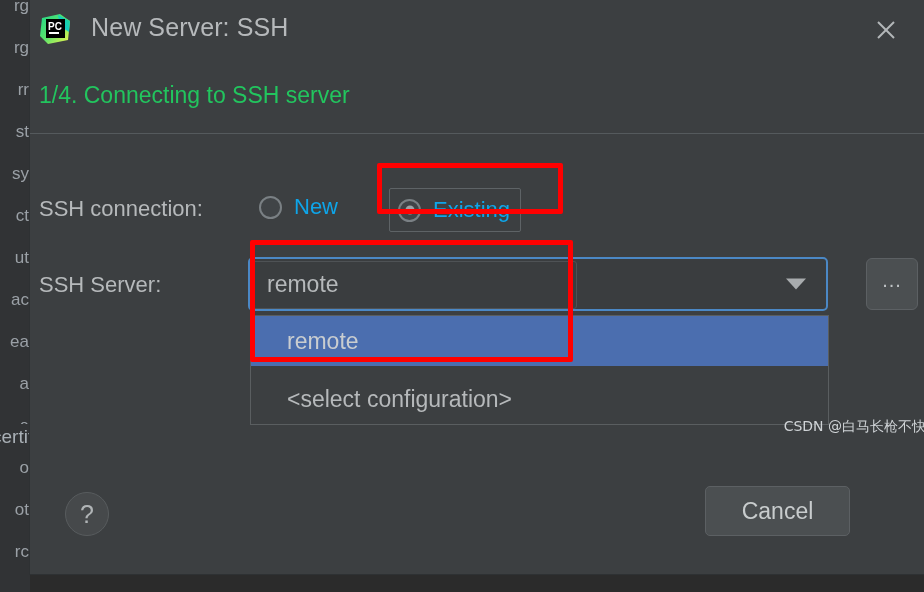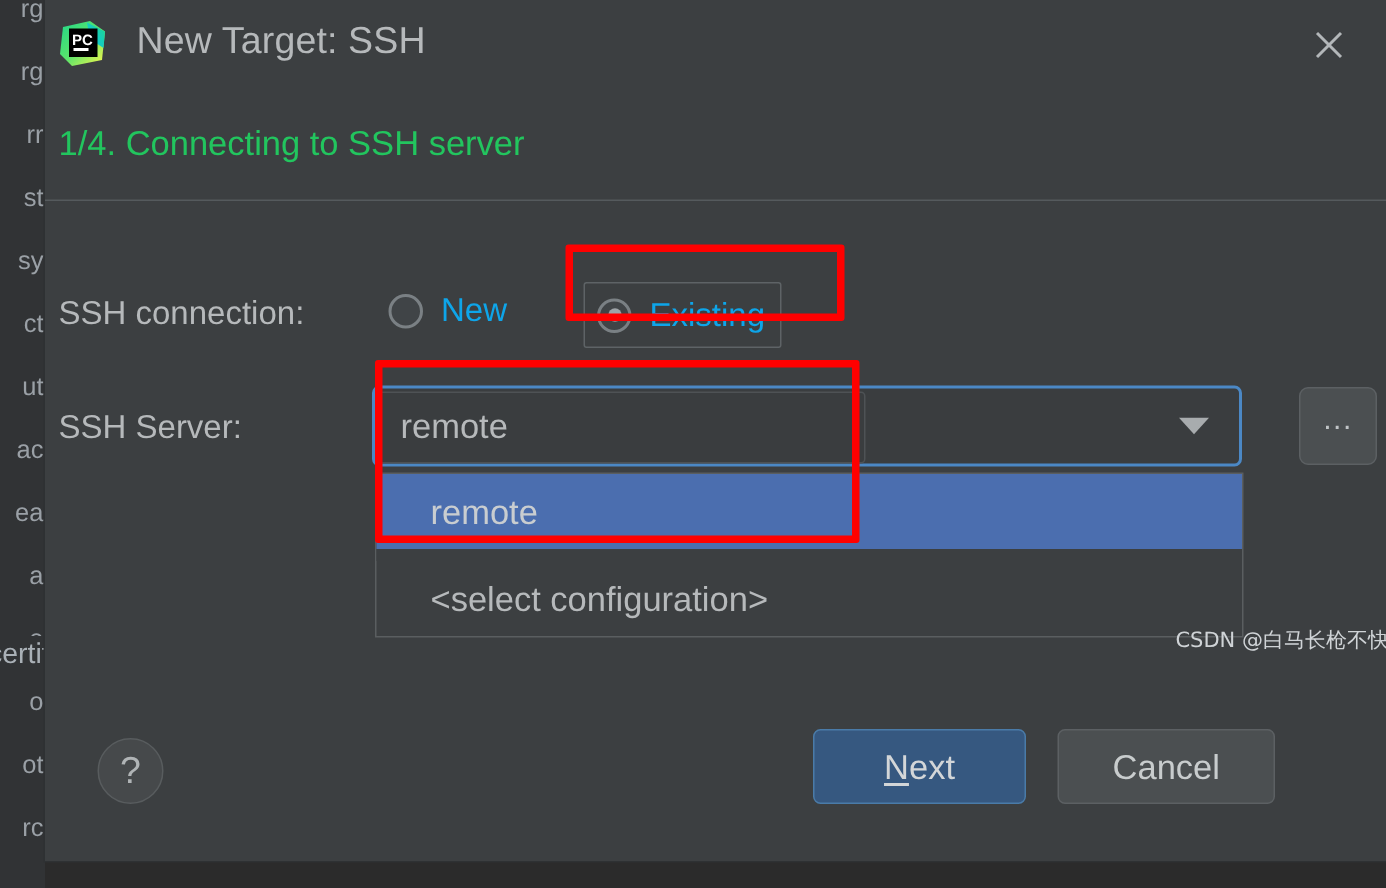--- a/index.html
+++ b/index.html
@@ -409,21 +409,21 @@
               <stop offset="100%" stop-color="#21D789"></stop>
             </linearGradient>
           </defs>
           <polygon points="4,6 22,2 32,9 30,28 10,32 2,24" fill="url(#pcg1)"></polygon>
           <polygon points="20,3 32,9 31,20 22,14" fill="url(#pcg2)"></polygon>
           <rect x="8" y="7" width="19" height="19" fill="#000000"></rect>
           <text x="10" y="18" font-family="'Liberation Sans', sans-serif" font-size="10" font-weight="bold" fill="#ffffff">PC</text>
           <rect x="11" y="20" width="10" height="2" fill="#ffffff"></rect>
         </svg>
       </span>
-      <span class="dialog-title">New Target: SSH</span>
+      <span class="dialog-title">New Server: SSH</span>
       <span class="close-btn">
         <svg width="40" height="40" viewBox="0 0 40 40">
           <line x1="12" y1="12" x2="28" y2="28" stroke="#b3b7b9" stroke-width="2"></line>
           <line x1="28" y1="12" x2="12" y2="28" stroke="#b3b7b9" stroke-width="2"></line>
         </svg>
       </span>
     </div>
 
     <div class="step-heading">1/4. Connecting to SSH server</div>
     <div class="divider"></div>
@@ -459,23 +459,20 @@
       <div class="dropdown">
         <div class="dd-item selected">remote</div>
         <div class="dd-gap"></div>
         <div class="dd-item">&lt;select configuration&gt;</div>
       </div>
 
     </div>
 
     <div class="footer">
       <div class="help-btn">?</div>
-      <div class="btn btn-next">
-        <span><u>N</u><span>ext</span></span>
-      </div>
       <div class="btn btn-cancel">Cancel</div>
     </div>
 
   </div>
 
   <div class="annot annot-existing"></div>
   <div class="annot annot-combo"></div>
 
   <div class="watermark">CSDN @白马长枪不快也光</div>
 

